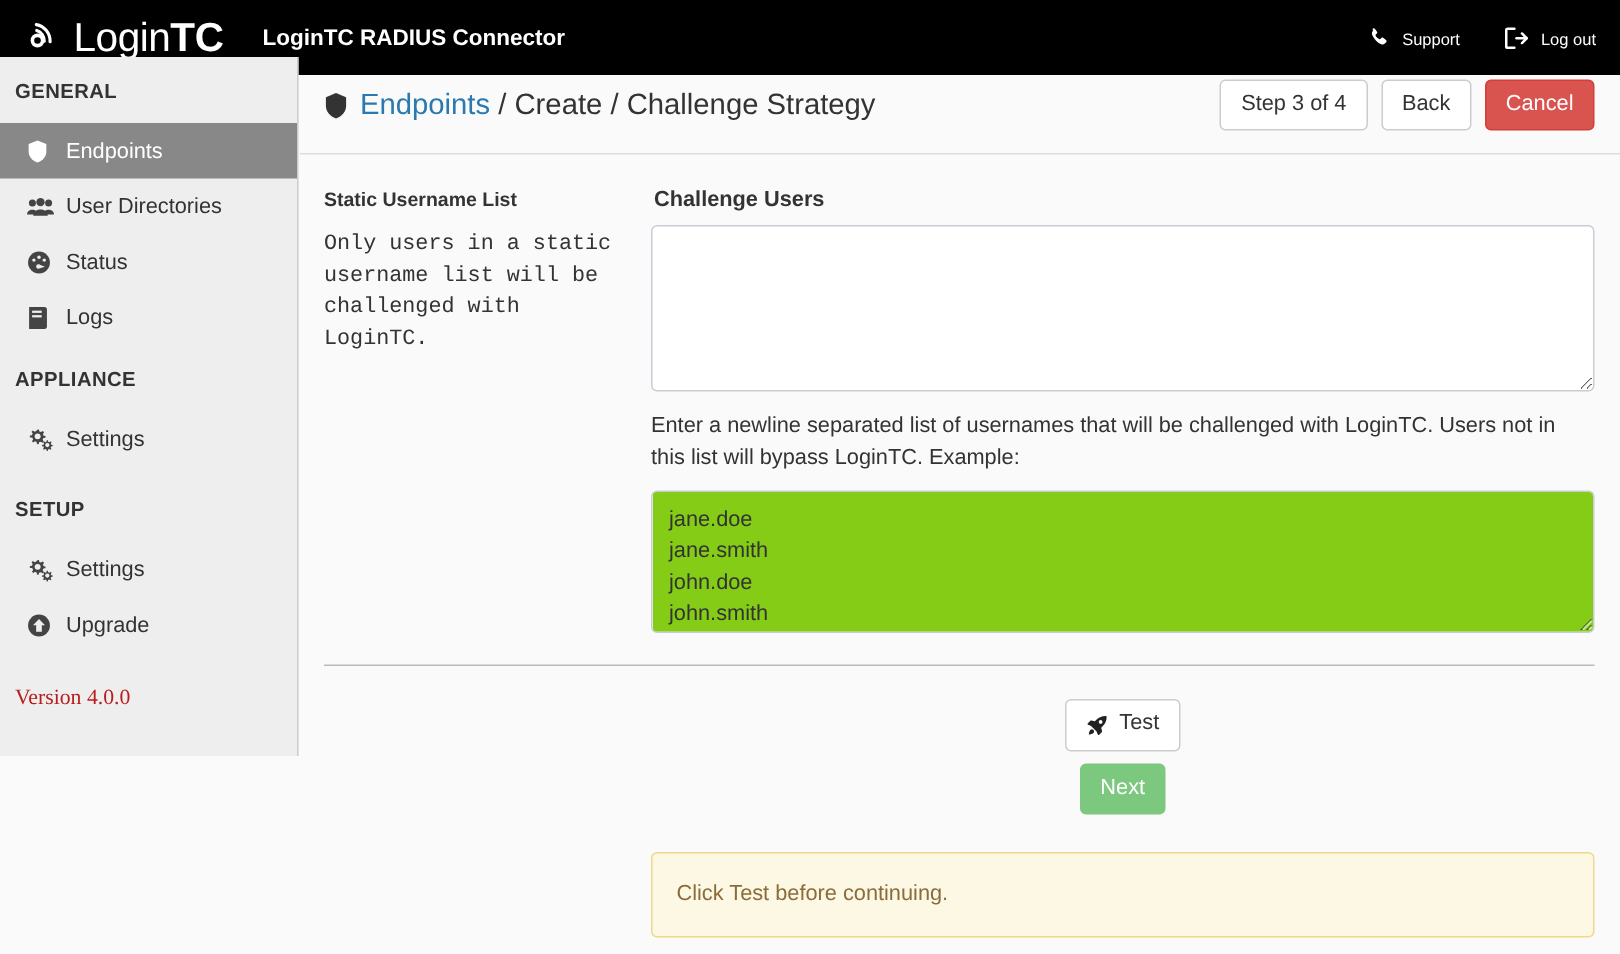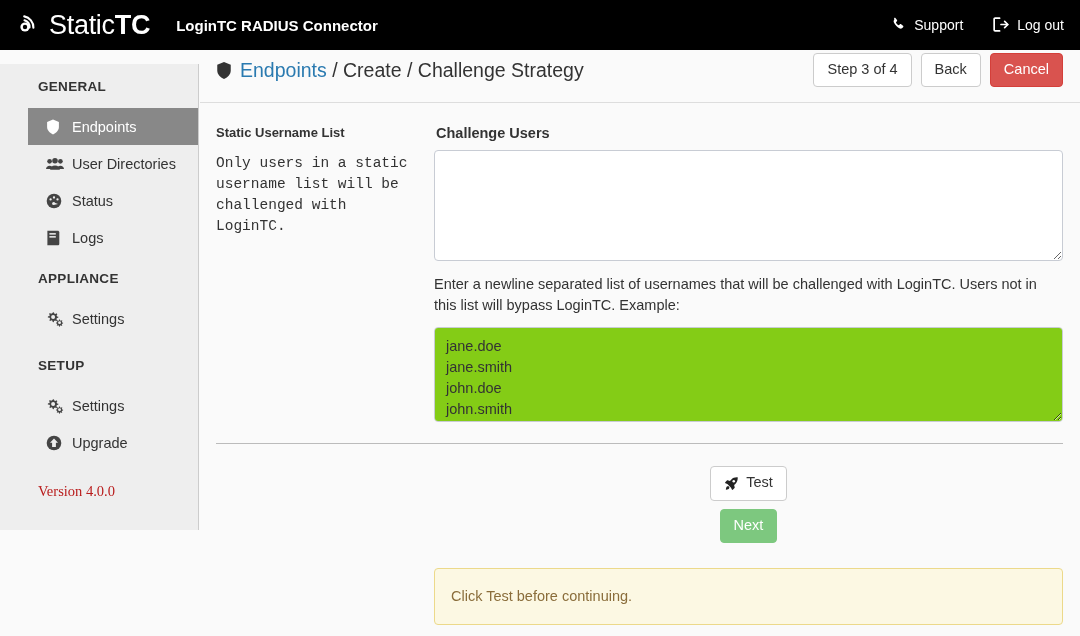--- a/index.html
+++ b/index.html
@@ -43,41 +43,40 @@
     font-size: 15px;
     font-weight: bold;
     white-space: nowrap;
   }
   .navbar-right {
     margin-left: auto;
     display: flex; align-items: center;
     margin-right: 16px;
   }
   .nav-link {
-    display: flex; align-items: flex-start;
-    color: #ffffff;
-    font-size: 14px;
+    display: flex; align-items: flex-end;
+    color: #ffffff;
+    font-size: 11px;
     text-decoration: none;
     margin-left: 30px;
     cursor: pointer;
     white-space: nowrap;
   }
   .nav-link .nav-ico {
     display: inline-flex; align-items: center;
     margin-right: 8px;
   }
 
   
   .sidebar {
     position: absolute;
-    top: 64px; left: 0;
+    top: 38px; left: 0;
     width: 199px; height: 466px;
     background: #eeeeee;
     border-right: 1px solid #cccccc;
-    padding-left: 28px;
   }
   .side-heading {
     font-size: 13.5px;
     font-weight: bold;
     color: #333333;
     letter-spacing: 0.3px;
     padding: 0 0 0 10px;
     height: 44px;
     display: flex; align-items: center;
   }
@@ -263,21 +262,21 @@
 <div class="navbar">
   <div class="brand">
     <span class="brand-logo-icon">
       <svg width="30" height="30" viewBox="0 0 30 30">
         <circle cx="11" cy="17" r="4.6" fill="#ffffff"></circle>
         <circle cx="11" cy="17" r="2.2" fill="#000000"></circle>
         <path d="M15.5 17.5 A7.2 7.2 0 0 0 10.5 10.3" stroke="#ffffff" stroke-width="2.1" fill="none" stroke-linecap="round"></path>
         <path d="M19.4 17.8 A11.2 11.2 0 0 0 10.2 6.4" stroke="#ffffff" stroke-width="2.1" fill="none" stroke-linecap="round"></path>
       </svg>
     </span>
-    <span class="brand-text"><span class="lt-light">Static</span><span class="lt-bold">TC</span></span>
+    <span class="brand-text"><span class="lt-light">Login</span><span class="lt-bold">TC</span></span>
   </div>
   <div class="navbar-title">LoginTC RADIUS Connector</div>
 
   <div class="navbar-right">
     <a class="nav-link">
       <span class="nav-ico">
         <svg width="15" height="15" viewBox="0 0 16 16" fill="#ffffff">
           <path d="M3.3 1.2c.5-.5 1.2-.4 1.6.1l1.5 2c.3.4.3.9-.1 1.3l-.8.8c-.2.2-.2.4-.1.6.5 1.1 1.6 2.2 2.7 2.7.2.1.4.1.6-.1l.8-.8c.4-.4.9-.4 1.3-.1l2 1.5c.5.4.6 1.1.1 1.6l-.9.9c-.7.7-1.7.9-2.6.6C6.9 11.2 4.3 8.6 3 5.6c-.4-.9-.2-2 .5-2.7l-.2-1.7z"></path>
         </svg>
       </span>

